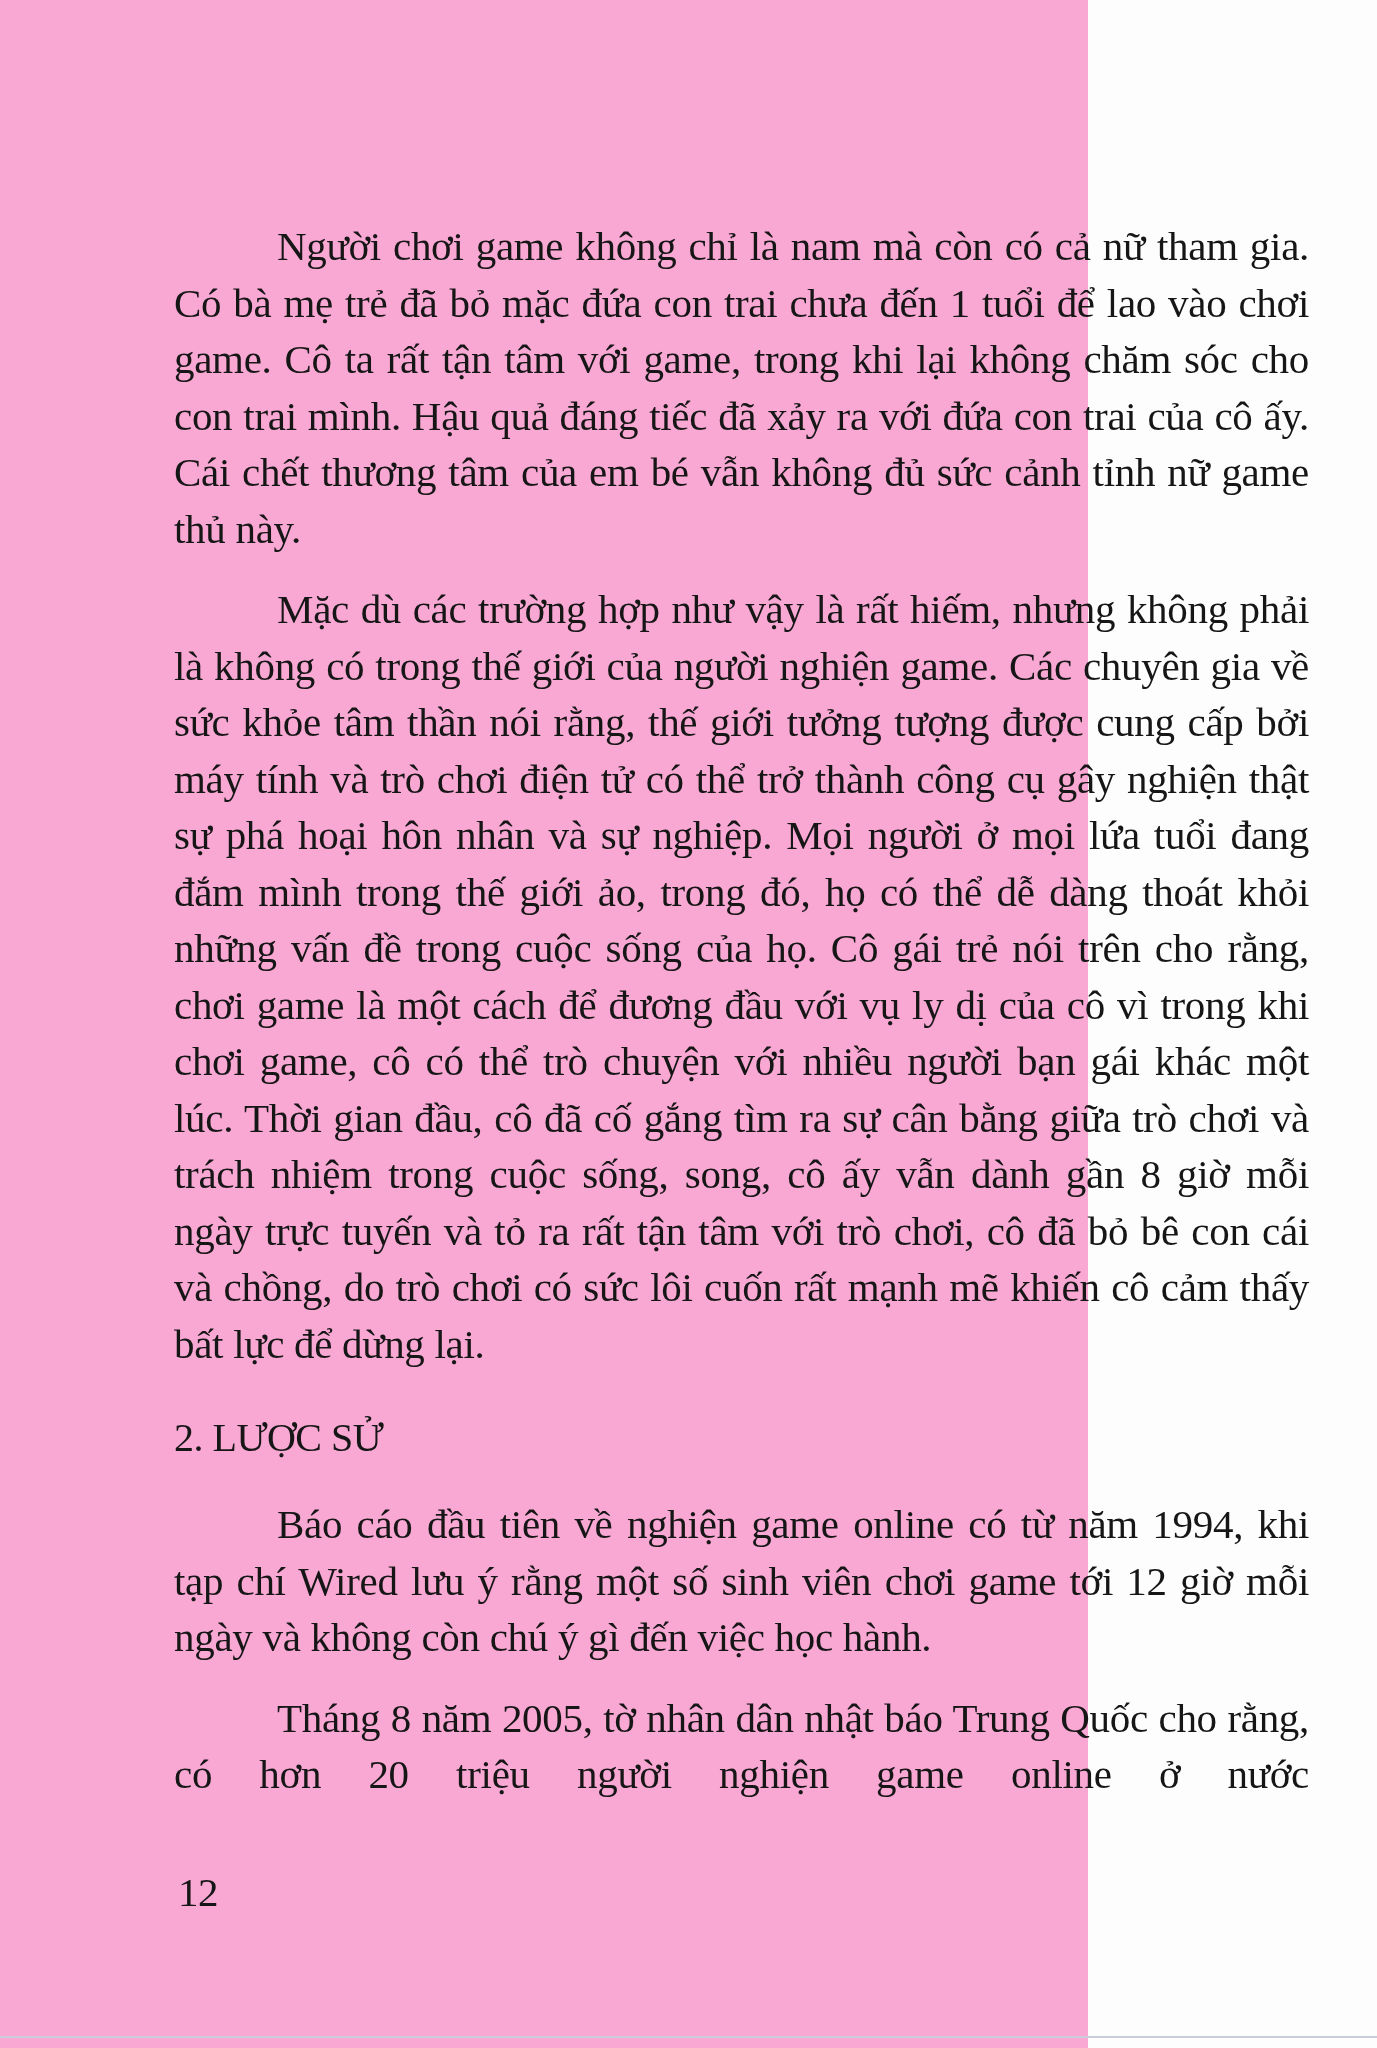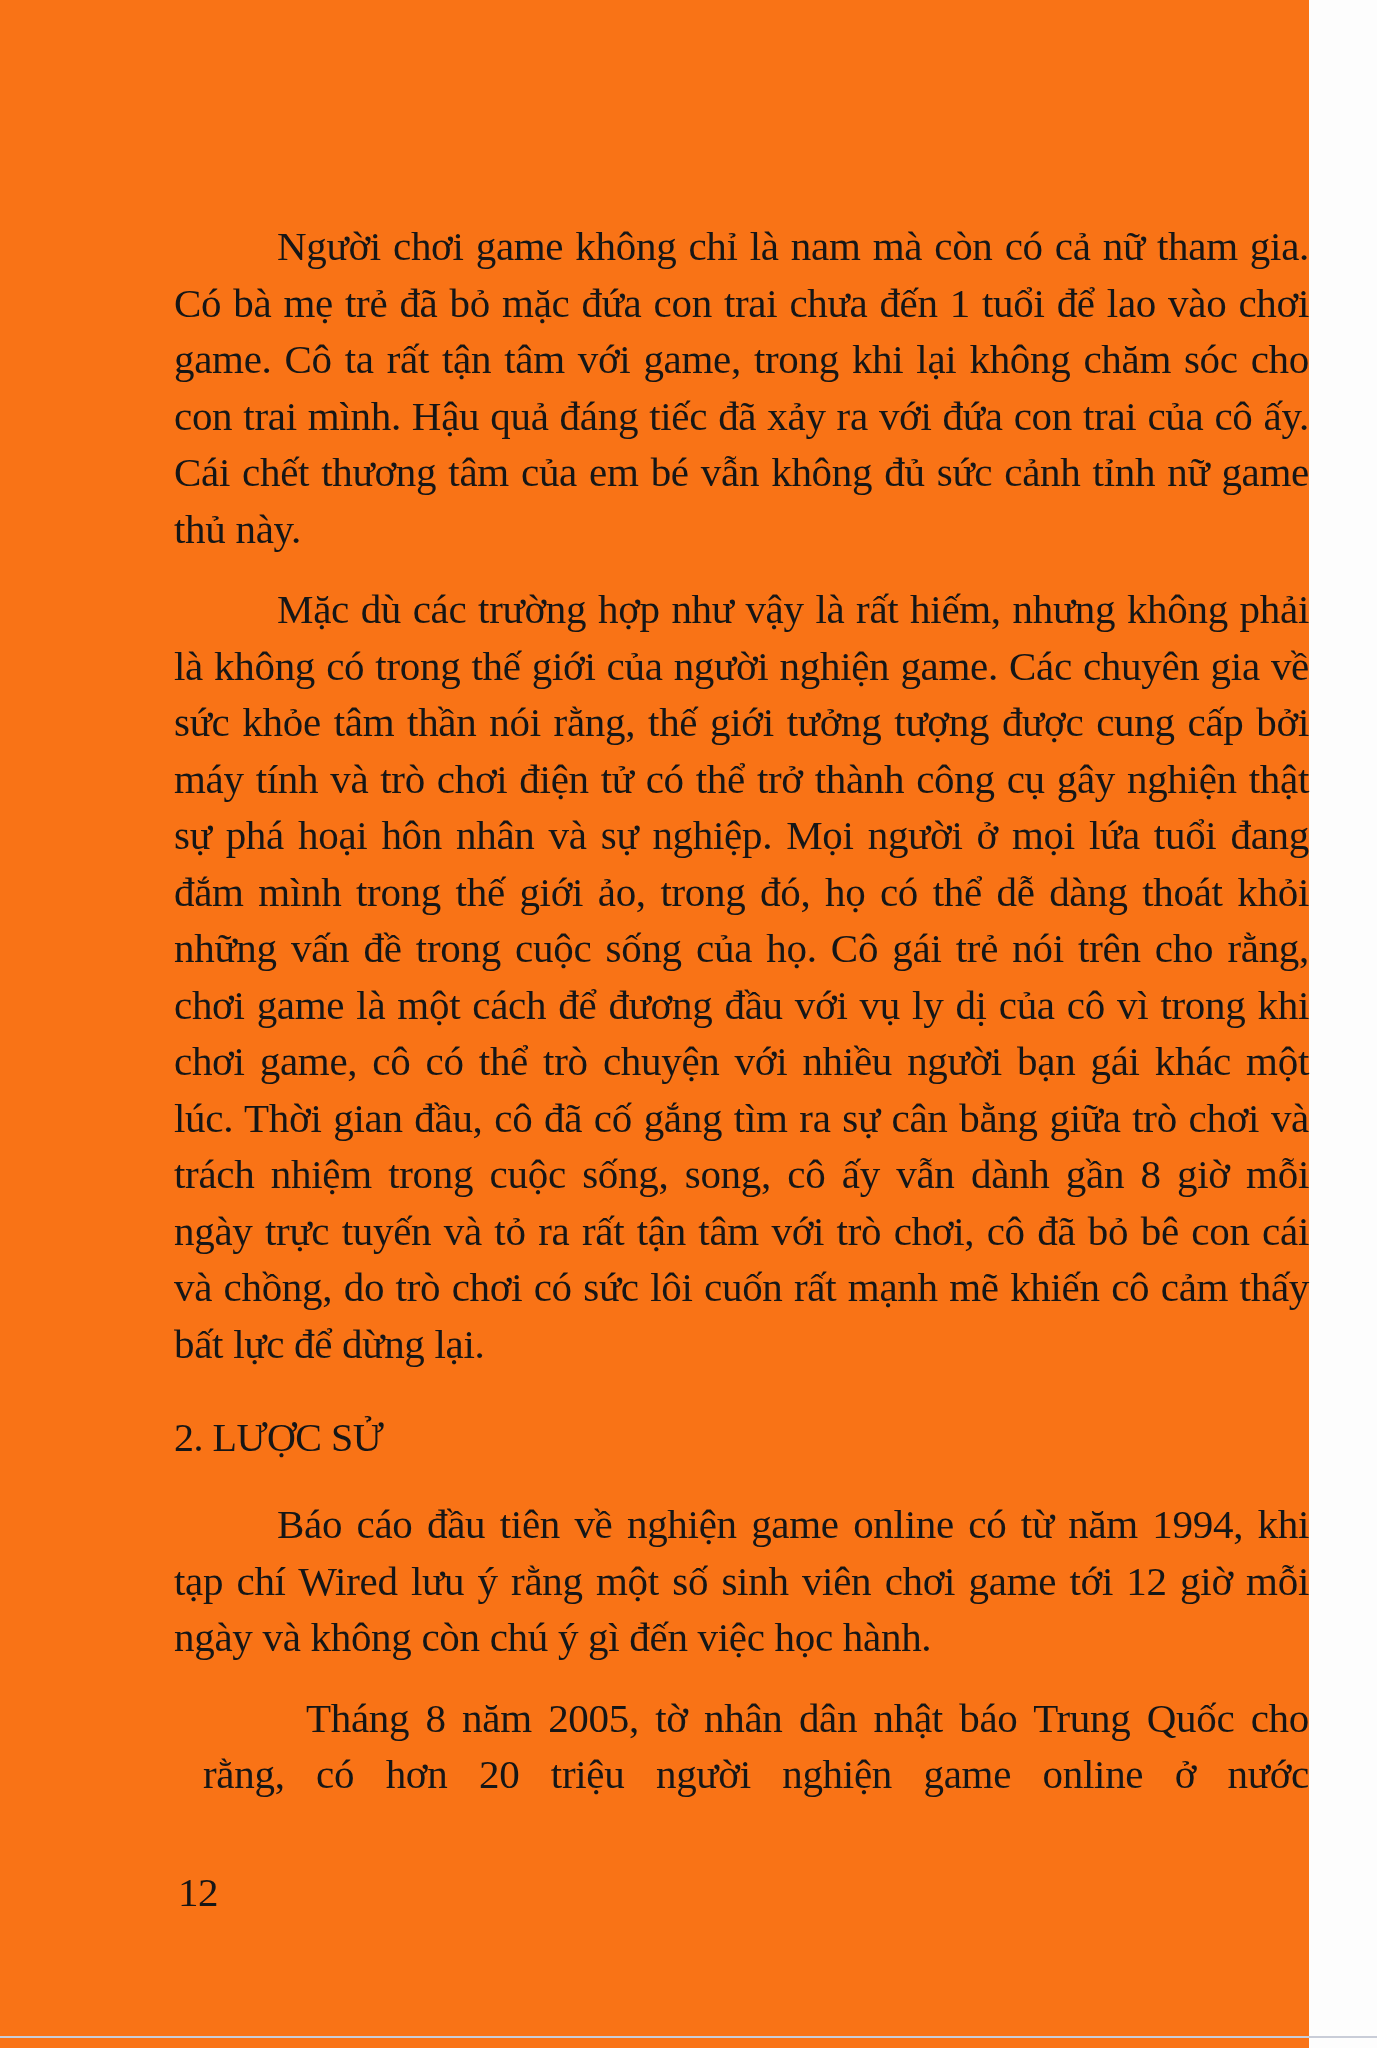--- a/index.html
+++ b/index.html
@@ -4,22 +4,22 @@
 <style>
   html, body { margin: 0; padding: 0; }
   body {
     width: 1377px; height: 2048px; overflow: hidden;
     background: #fdfdfd;
     position: relative;
     font-family: "Liberation Serif", "DejaVu Serif", serif;
     color: #161616;
   }
   .page {
-    position: absolute; left: 0; top: 0; width: 1309px; height: 2048px;
-    background: #f97316;
+    position: absolute; left: 0; top: 0; width: 1088px; height: 2048px;
+    background: #f9a8d4;
   }
   .content {
     position: absolute; left: 174px; top: 218px; width: 1135px;
   }
   .para {
     font-size: 41px;
     line-height: 56.5px;
     text-align: justify;
     text-align-last: left;
     margin: 0 0 24px 0;
@@ -42,17 +42,17 @@
 </style>
 </head>
 <body>
 
 <div class="page">
   <div class="content">
     <p class="para">Người chơi game không chỉ là nam mà còn có cả nữ tham gia. Có bà mẹ trẻ đã bỏ mặc đứa con trai chưa đến 1 tuổi để lao vào chơi game. Cô ta rất tận tâm với game, trong khi lại không chăm sóc cho con trai mình. Hậu quả đáng tiếc đã xảy ra với đứa con trai của cô ấy. Cái chết thương tâm của em bé vẫn không đủ sức cảnh tỉnh nữ game thủ này.</p>
     <p class="para">Mặc dù các trường hợp như vậy là rất hiếm, nhưng không phải là không có trong thế giới của người nghiện game. Các chuyên gia về sức khỏe tâm thần nói rằng, thế giới tưởng tượng được cung cấp bởi máy tính và trò chơi điện tử có thể trở thành công cụ gây nghiện thật sự phá hoại hôn nhân và sự nghiệp. Mọi người ở mọi lứa tuổi đang đắm mình trong thế giới ảo, trong đó, họ có thể dễ dàng thoát khỏi những vấn đề trong cuộc sống của họ. Cô gái trẻ nói trên cho rằng, chơi game là một cách để đương đầu với vụ ly dị của cô vì trong khi chơi game, cô có thể trò chuyện với nhiều người bạn gái khác một lúc. Thời gian đầu, cô đã cố gắng tìm ra sự cân bằng giữa trò chơi và trách nhiệm trong cuộc sống, song, cô ấy vẫn dành gần 8 giờ mỗi ngày trực tuyến và tỏ ra rất tận tâm với trò chơi, cô đã bỏ bê con cái và chồng, do trò chơi có sức lôi cuốn rất mạnh mẽ khiến cô cảm thấy bất lực để dừng lại.</p>
     <div class="heading">2. LƯỢC SỬ</div>
     <p class="para">Báo cáo đầu tiên về nghiện game online có từ năm 1994, khi tạp chí Wired lưu ý rằng một số sinh viên chơi game tới 12 giờ mỗi ngày và không còn chú ý gì đến việc học hành.</p>
-    <p class="para" style="text-align-last: justify; margin-left: 29px;">Tháng 8 năm 2005, tờ nhân dân nhật báo Trung Quốc cho rằng, có hơn 20 triệu người nghiện game online ở nước</p>
+    <p class="para" style="text-align-last: justify;">Tháng 8 năm 2005, tờ nhân dân nhật báo Trung Quốc cho rằng, có hơn 20 triệu người nghiện game online ở nước</p>
   </div>
   <div class="page-number">12</div>
   <div class="bottom-rule"></div>
 </div>
 
 </body></html>

